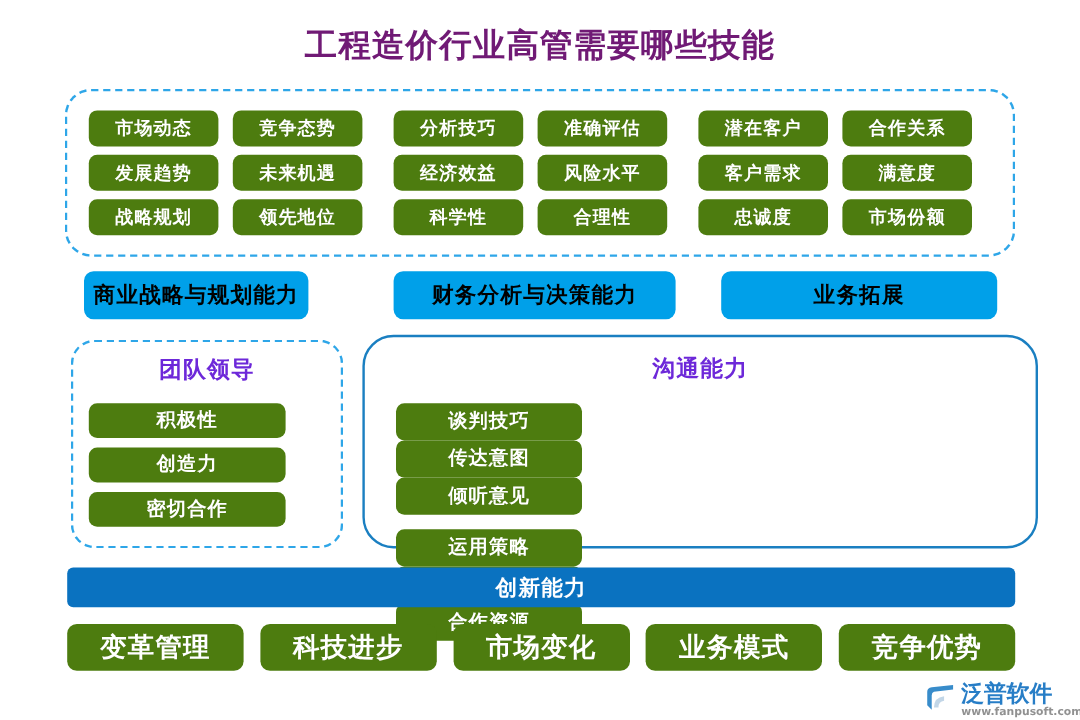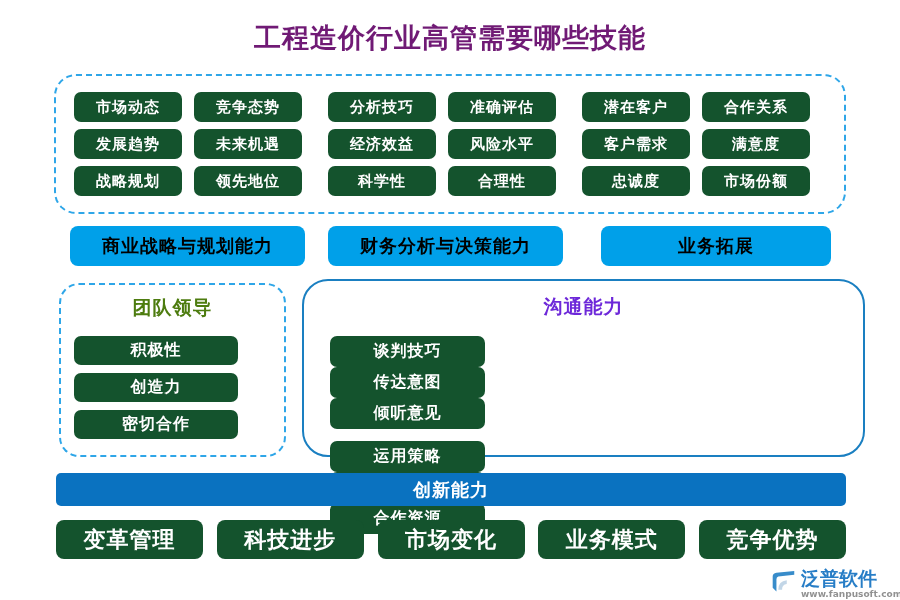--- a/index.html
+++ b/index.html
@@ -25,21 +25,21 @@
     text-align: center;
     font-family: "DejaVu Serif", "Liberation Serif", serif;
     font-size: 27px;
     font-weight: bold;
     letter-spacing: 1px;
     color: #701a75;
   }
 
   
   .pill {
-    background: #14532d;
+    background: #4d7c0f;
     color: #ffffff;
     border-radius: 7px;
     display: flex;
     align-items: center;
     justify-content: center;
     font-family: "DejaVu Serif", "Liberation Serif", serif;
     font-weight: bold;
     font-size: 16px;
     letter-spacing: 1px;
     box-sizing: border-box;
@@ -94,21 +94,21 @@
     display: flex;
     align-items: center;
     justify-content: center;
     font-family: "DejaVu Serif", "Liberation Serif", serif;
     font-weight: bold;
     font-size: 18px;
     letter-spacing: 1px;
     color: #000;
     box-sizing: border-box;
   }
-  #cat1 { left: 70px;  top: 226px; width: 235px; }
+  #cat1 { left: 70px;  top: 226px; width: 187px; }
   #cat2 { left: 328px; top: 226px; width: 235px; }
   #cat3 { left: 601px; top: 226px; width: 230px; }
 
   
   .team-card {
     position: absolute;
     left: 59px;
     top: 283px;
     width: 227px;
     height: 174px;
@@ -119,21 +119,21 @@
   .team-title {
     position: absolute;
     left: 59px;
     top: 295px;
     width: 227px;
     text-align: center;
     font-family: Liberation Serif, serif;
     font-weight: bold;
     font-size: 19px;
     letter-spacing: 1px;
-    color: #4d7c0f;
+    color: #6d28d9;
   }
   .team-items {
     position: absolute;
     left: 74px;
     top: 336px;
     width: 196px;
     display: flex;
     flex-direction: column;
     gap: 8px;
   }

